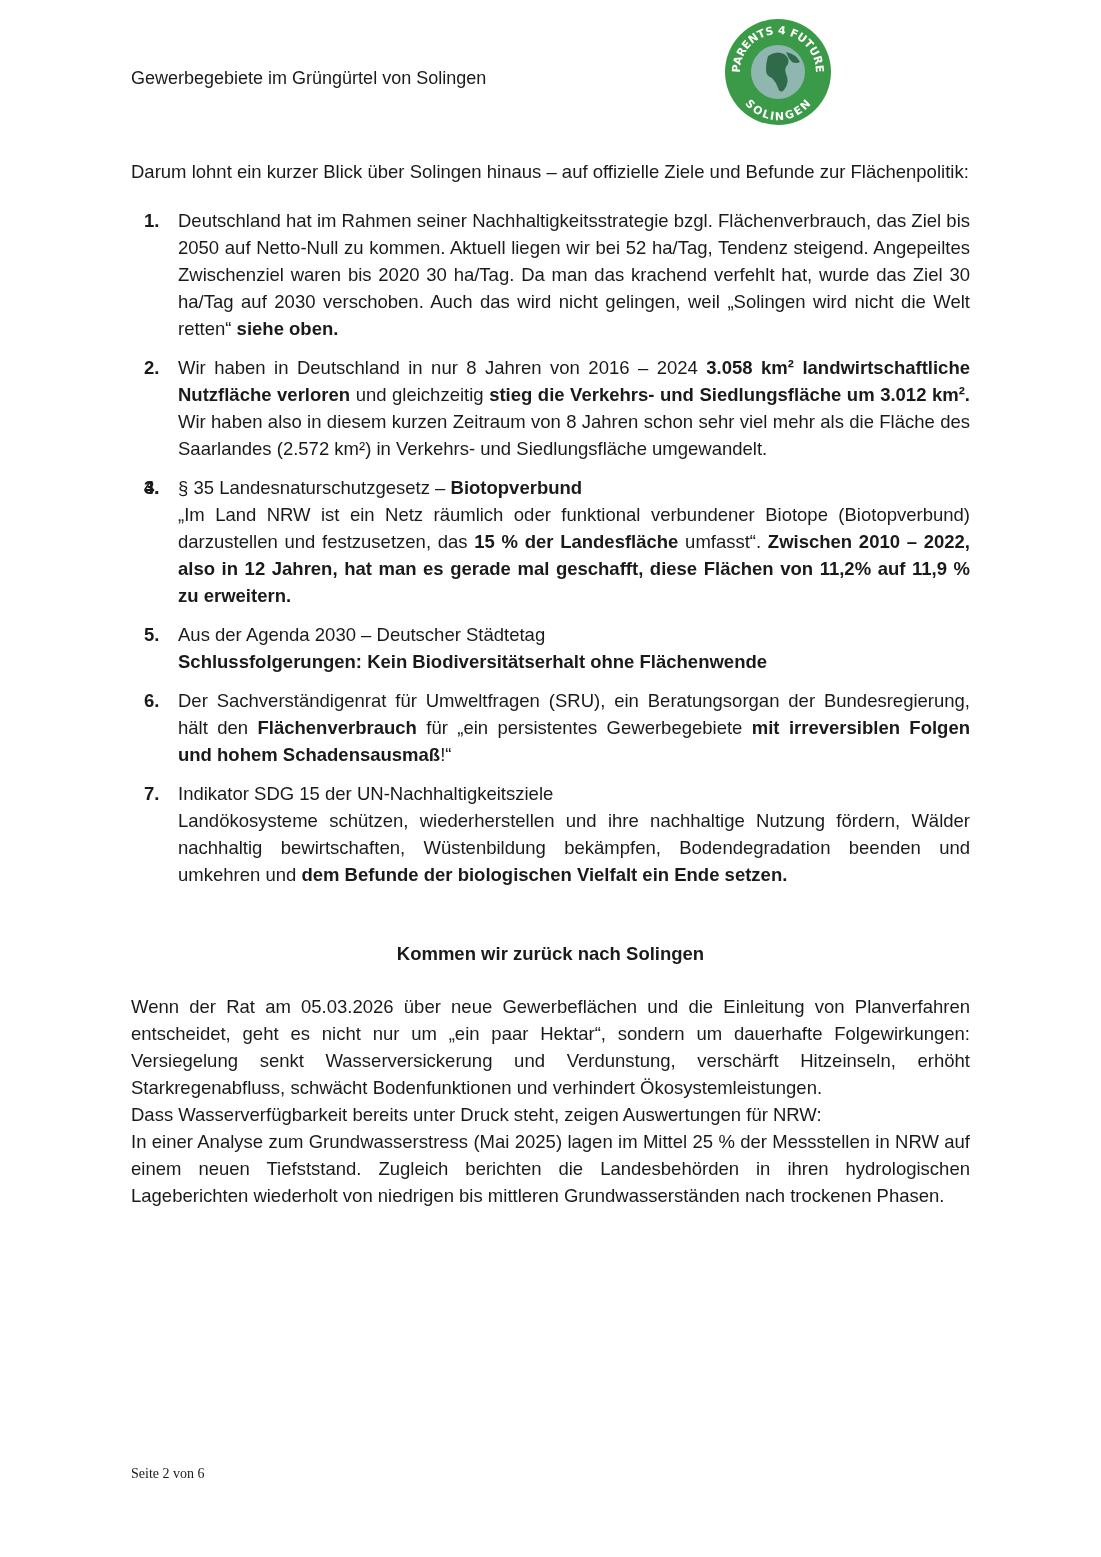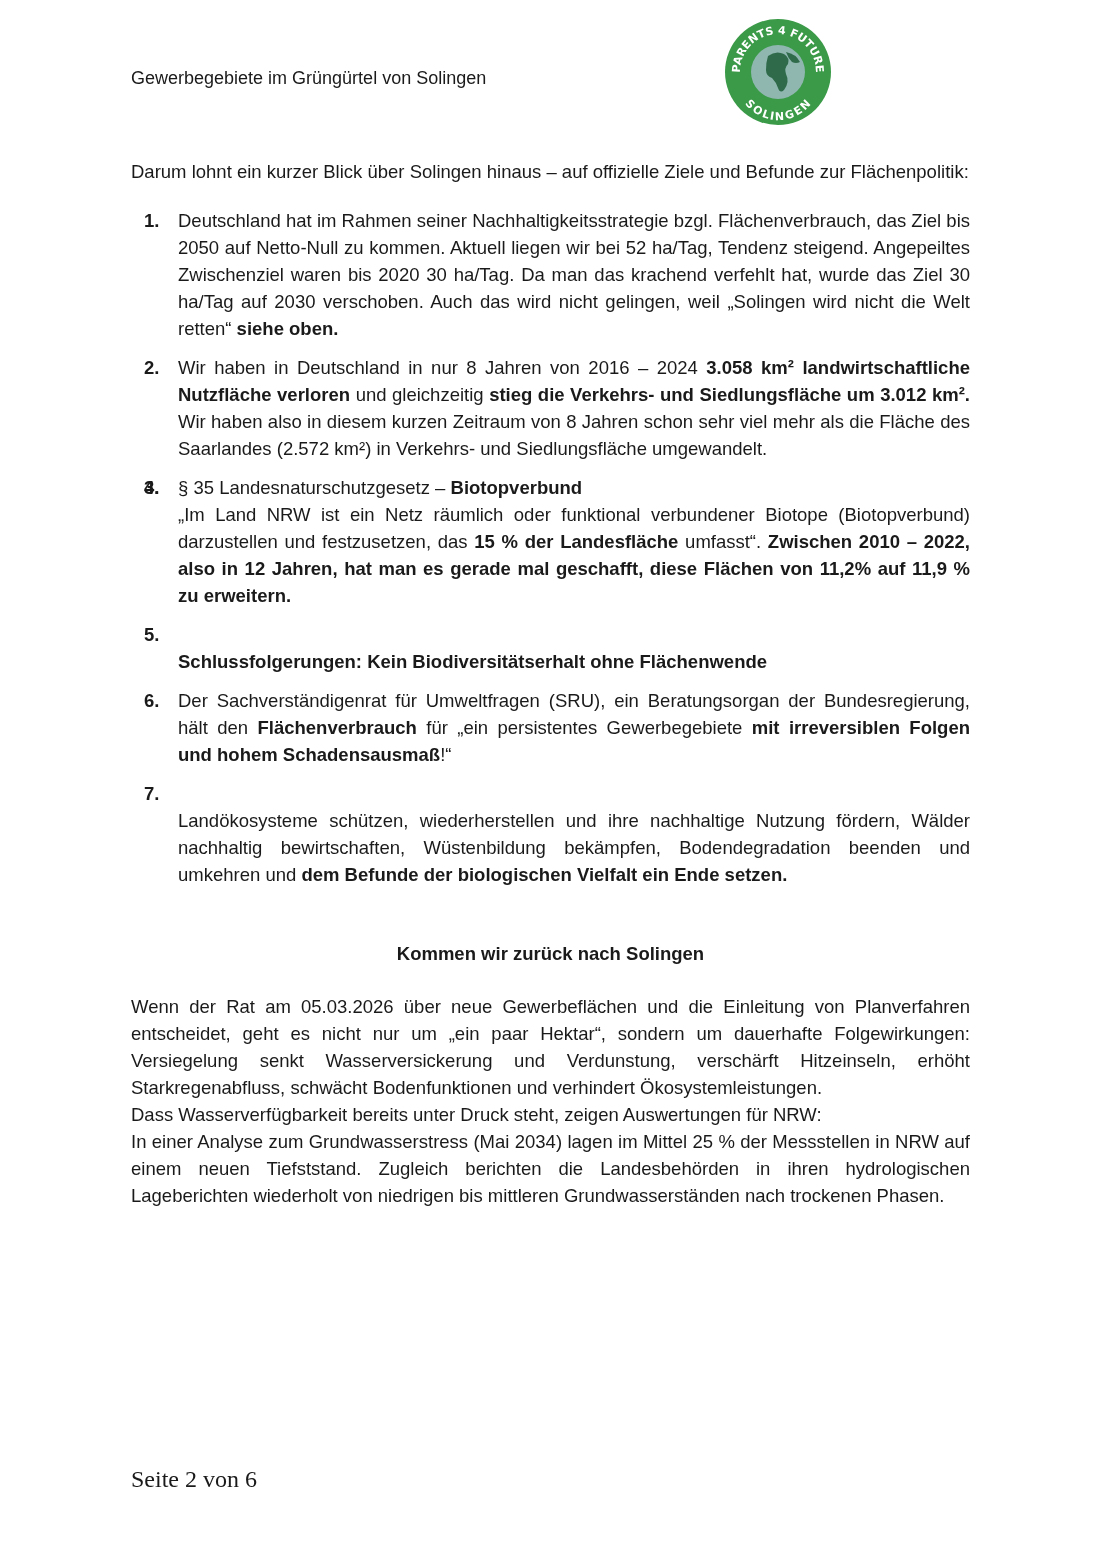--- a/index.html
+++ b/index.html
@@ -8,21 +8,21 @@
   .header-title { position:absolute; left:131px; top:68px; font-size:18px; }
   .logo { position:absolute; left:724px; top:18px; width:108px; height:108px; }
   .content { position:absolute; left:131px; top:158px; width:839px; font-size:18.5px; line-height:27px; }
   p { margin:0; text-align:justify; }
   .intro { margin-bottom:22px; }
   ol { list-style:none; margin:0; padding:0; }
   ol li { position:relative; padding-left:47px; margin-bottom:12px; text-align:justify; }
   ol li .num { position:absolute; left:13px; top:0; font-weight:bold; }
   b { font-weight:bold; }
   .section-heading { font-weight:bold; margin-top:52px; margin-bottom:26px;text-align:center; }
-  .footer { position:absolute; left:131px; top:1466px; font-family:"Liberation Serif", serif; font-size:24px; }
+  .footer { position:absolute; left:131px; top:1466px; font-family:"Liberation Serif", serif; font-size:14px; }
 </style>
 </head>
 <body>
 
 <div class="header-title">Gewerbegebiete im Grüngürtel von Solingen</div>
 
 <svg class="logo" viewBox="0 0 108 108">
   <defs>
     <path id="arcTop" d="M 16 54 A 38 38 0 0 1 92 54"></path>
     <path id="arcBot" d="M 20 60 A 34 34 0 0 0 88 60"></path>
@@ -41,23 +41,23 @@
   </text>
 </svg>
 
 <div class="content">
   <p class="intro">Darum lohnt ein kurzer Blick über Solingen hinaus – auf offizielle Ziele und Befunde zur Flächenpolitik:</p>
   <ol id="findings">
       <li><span class="num">1.</span><span>Deutschland hat im Rahmen seiner Nachhaltigkeitsstrategie bzgl. Flächenverbrauch, das Ziel bis 2050 auf Netto-Null zu kommen. Aktuell liegen wir bei 52 ha/Tag, Tendenz steigend. Angepeiltes Zwischenziel waren bis 2020 30 ha/Tag. Da man das krachend verfehlt hat, wurde das Ziel 30 ha/Tag auf 2030 verschoben. Auch das wird nicht gelingen, weil „Solingen wird nicht die Welt retten“ </span><b>siehe oben.</b></li>
       <li><span class="num">2.</span><span>Wir haben in Deutschland in nur 8 Jahren von 2016 – 2024 </span><b>3.058 km² landwirtschaftliche Nutzfläche verloren</b><span> und gleichzeitig </span><b>stieg die Verkehrs- und Siedlungsfläche um 3.012 km².</b><span> Wir haben also in diesem kurzen Zeitraum von 8 Jahren schon sehr viel mehr als die Fläche des Saarlandes (2.572 km²) in Verkehrs- und Siedlungsfläche umgewandelt.</span></li>
       <li><span class="num">3.</span></li>
       <li><span class="num">4.</span><span>§ 35 Landesnaturschutzgesetz – </span><b>Biotopverbund</b><span></span><br><span>„Im Land NRW ist ein Netz räumlich oder funktional verbundener Biotope (Biotopverbund) darzustellen und festzusetzen, das </span><b>15 % der Landesfläche</b><span> umfasst“. </span><b>Zwischen 2010 – 2022, also in 12 Jahren, hat man es gerade mal geschafft, diese Flächen von 11,2% auf 11,9 % zu erweitern.</b></li>
-      <li><span class="num">5.</span><br><span></span><b>Schlussfolgerungen: Kein Biodiversitätserhalt ohne Flächenwende</b></li>
+      <li><span class="num">5.</span><span>Aus der Agenda 2030 – Deutscher Städtetag</span><br><span></span><b>Schlussfolgerungen: Kein Biodiversitätserhalt ohne Flächenwende</b></li>
       <li><span class="num">6.</span><span>Der Sachverständigenrat für Umweltfragen (SRU), ein Beratungsorgan der Bundesregierung, hält den </span><b>Flächenverbrauch</b><span> für „ein persistentes Gewerbegebiete </span><b>mit irreversiblen Folgen und hohem Schadensausmaß</b><span>!“</span></li>
-      <li><span class="num">7.</span><br><span>Landökosysteme schützen, wiederherstellen und ihre nachhaltige Nutzung fördern, Wälder nachhaltig bewirtschaften, Wüstenbildung bekämpfen, Bodendegradation beenden und umkehren und </span><b>dem Befunde der biologischen Vielfalt ein Ende setzen.</b></li>
+      <li><span class="num">7.</span><span>Indikator SDG 15 der UN-Nachhaltigkeitsziele</span><br><span>Landökosysteme schützen, wiederherstellen und ihre nachhaltige Nutzung fördern, Wälder nachhaltig bewirtschaften, Wüstenbildung bekämpfen, Bodendegradation beenden und umkehren und </span><b>dem Befunde der biologischen Vielfalt ein Ende setzen.</b></li>
     </ol>
   <div class="section-heading">Kommen wir zurück nach Solingen</div>
   <p>Wenn der Rat am 05.03.2026 über neue Gewerbeflächen und die Einleitung von Planverfahren entscheidet, geht es nicht nur um „ein paar Hektar“, sondern um dauerhafte Folgewirkungen:  Versiegelung senkt Wasserversickerung und Verdunstung, verschärft Hitzeinseln, erhöht Starkregenabfluss, schwächt Bodenfunktionen und verhindert Ökosystemleistungen.</p>
   <p>Dass Wasserverfügbarkeit bereits unter Druck steht, zeigen Auswertungen für NRW:</p>
-  <p>In einer Analyse zum Grundwasserstress (Mai 2034) lagen im Mittel 25 % der Messstellen in NRW auf einem neuen Tiefststand. Zugleich berichten die Landesbehörden in ihren hydrologischen Lageberichten wiederholt von niedrigen bis mittleren Grundwasserständen nach trockenen Phasen.</p>
+  <p>In einer Analyse zum Grundwasserstress (Mai 2025) lagen im Mittel 25 % der Messstellen in NRW auf einem neuen Tiefststand. Zugleich berichten die Landesbehörden in ihren hydrologischen Lageberichten wiederholt von niedrigen bis mittleren Grundwasserständen nach trockenen Phasen.</p>
 </div>
 
 <div class="footer">Seite 2 von 6</div>
 
 </body></html>

